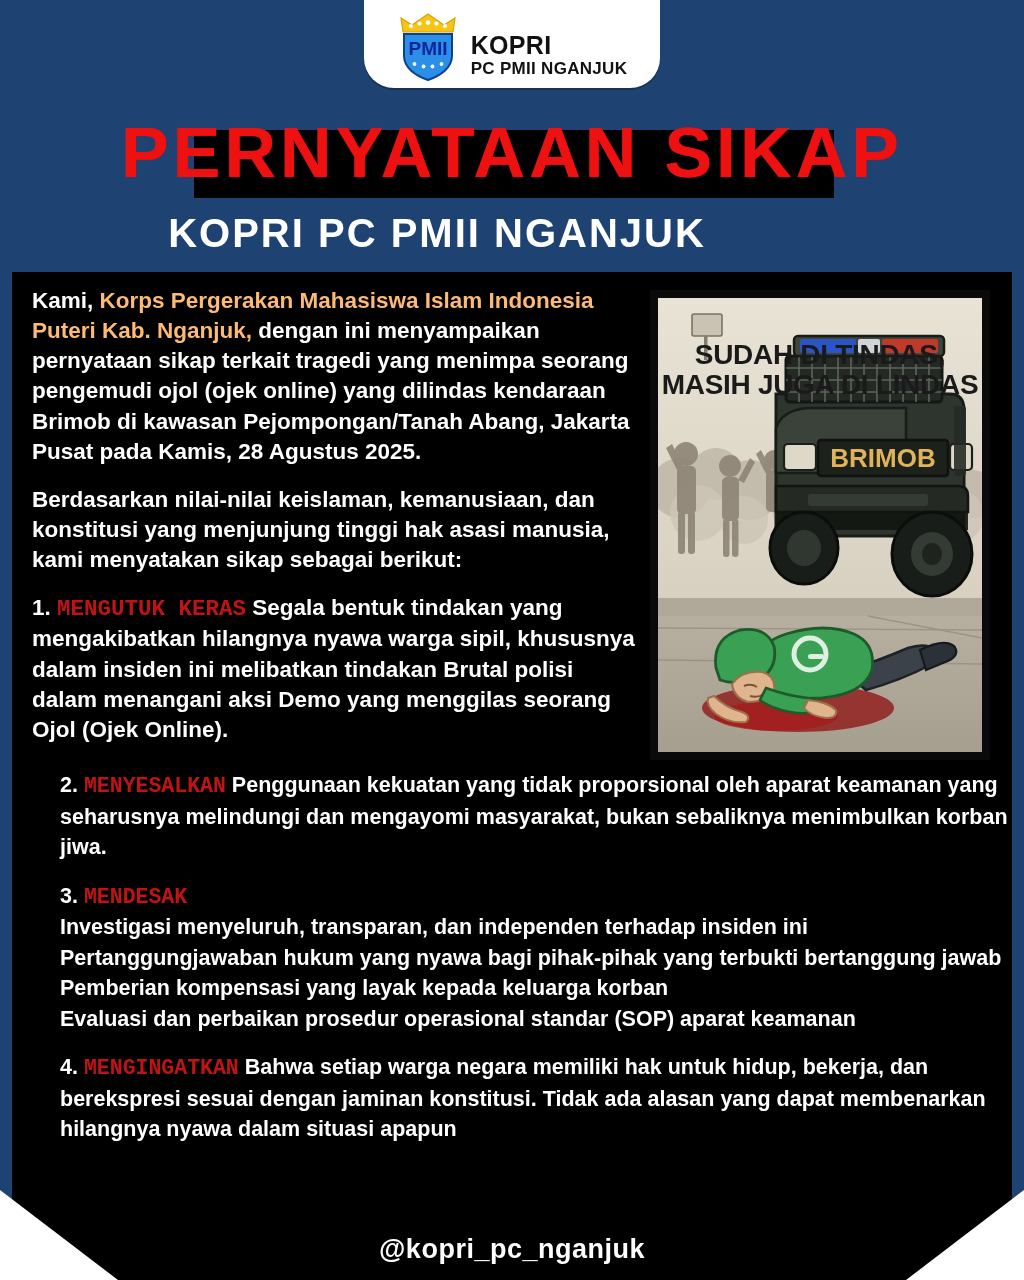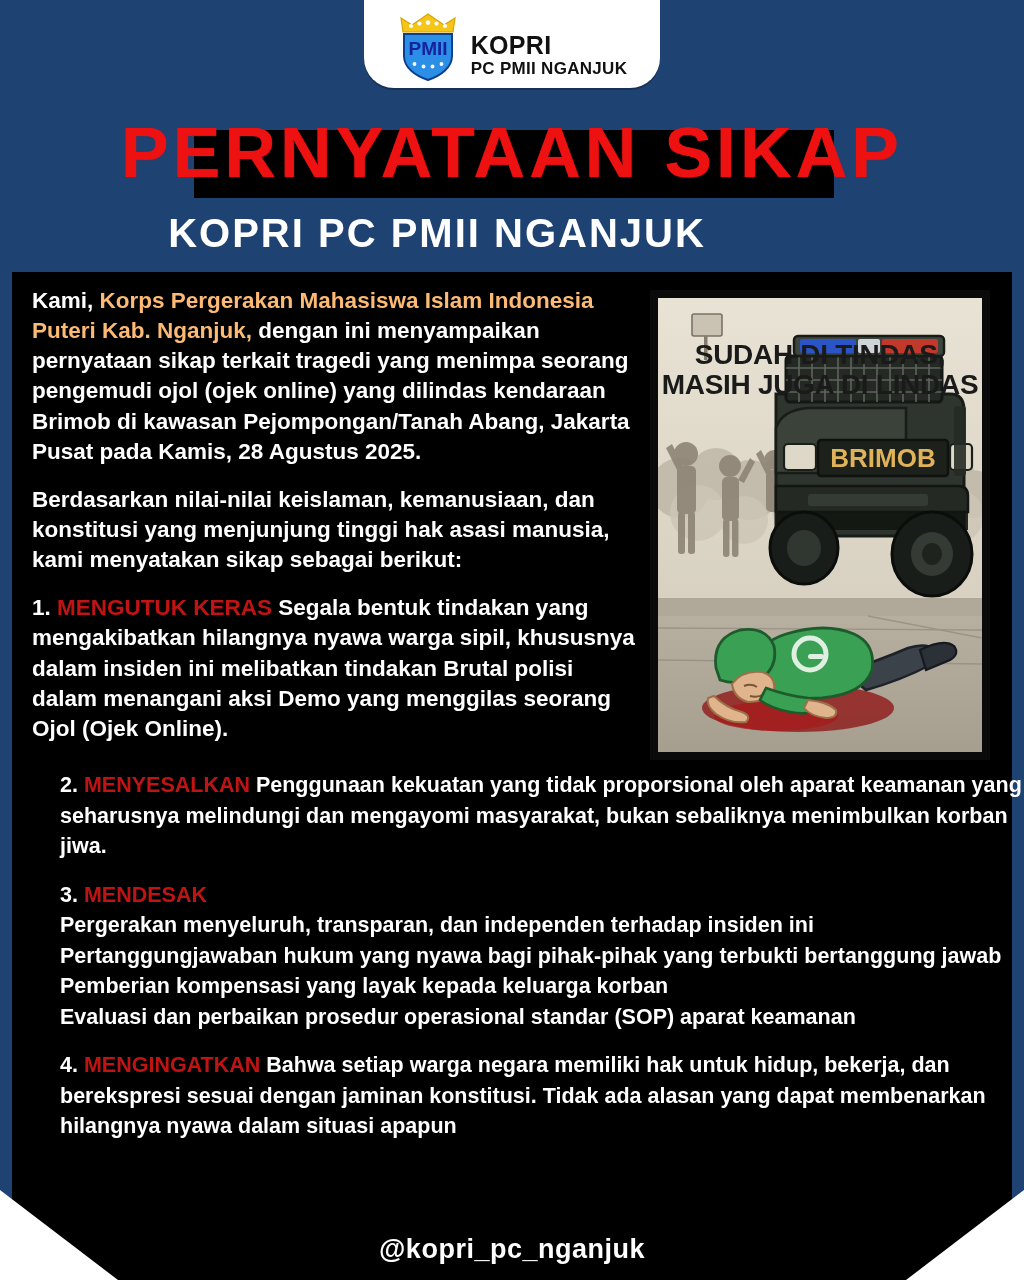--- a/index.html
+++ b/index.html
@@ -106,21 +106,21 @@
     width:612px;
   }
   .para, .item {
     color:#ffffff;
     font-size:22.5px;
     font-weight:bold;
     line-height:1.34;
     margin-bottom:18px;
   }
   .kw { color:#fdba74; }
-  .kw-dark { color:#c01414; }
+  .kw-dark { color:#c01414;font-family:Liberation Mono, monospace; }
 
   .lower-block {
     position:absolute;
     left:20px; top:498px;
     width:962px;
     margin-left:28px;
   }
   .item-sm { font-size:21.5px; line-height:1.42; }
   .subline { display:block; }
 
@@ -339,21 +339,21 @@
 
     <div class="lower-block">
       <div class="item item-sm">
         <span>2.</span>
         <span class="kw-dark">MENYESALKAN</span><span> Penggunaan kekuatan yang tidak proporsional oleh aparat keamanan yang seharusnya melindungi dan mengayomi masyarakat, bukan sebaliknya menimbulkan korban jiwa.</span>
       </div>
 
       <div class="item item-sm">
         <span>3.</span>
         <span class="kw-dark">MENDESAK</span>
-        <span class="subline">Pergerakan menyeluruh, transparan, dan independen terhadap insiden ini</span>
+        <span class="subline">Investigasi menyeluruh, transparan, dan independen terhadap insiden ini</span>
         <span class="subline">Pertanggungjawaban hukum yang nyawa bagi pihak-pihak yang terbukti bertanggung jawab</span>
         <span class="subline">Pemberian kompensasi yang layak kepada keluarga korban</span>
         <span class="subline">Evaluasi dan perbaikan prosedur operasional standar (SOP) aparat keamanan</span>
       </div>
 
       <div class="item item-sm">
         <span>4.</span>
         <span class="kw-dark">MENGINGATKAN</span><span> Bahwa setiap warga negara memiliki hak untuk hidup, bekerja, dan berekspresi sesuai dengan jaminan konstitusi. Tidak ada alasan yang dapat membenarkan hilangnya nyawa dalam situasi apapun</span>
       </div>
     </div>

